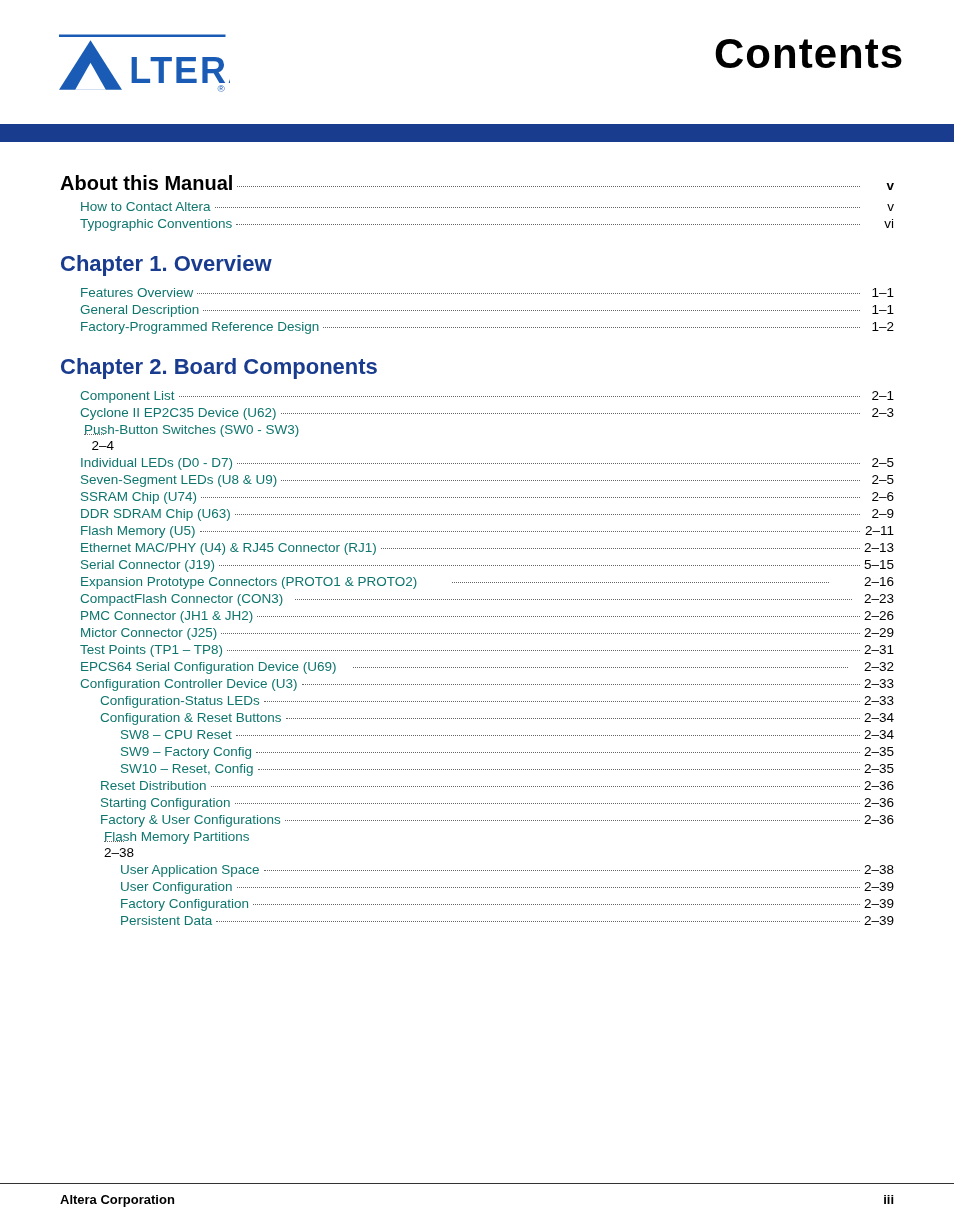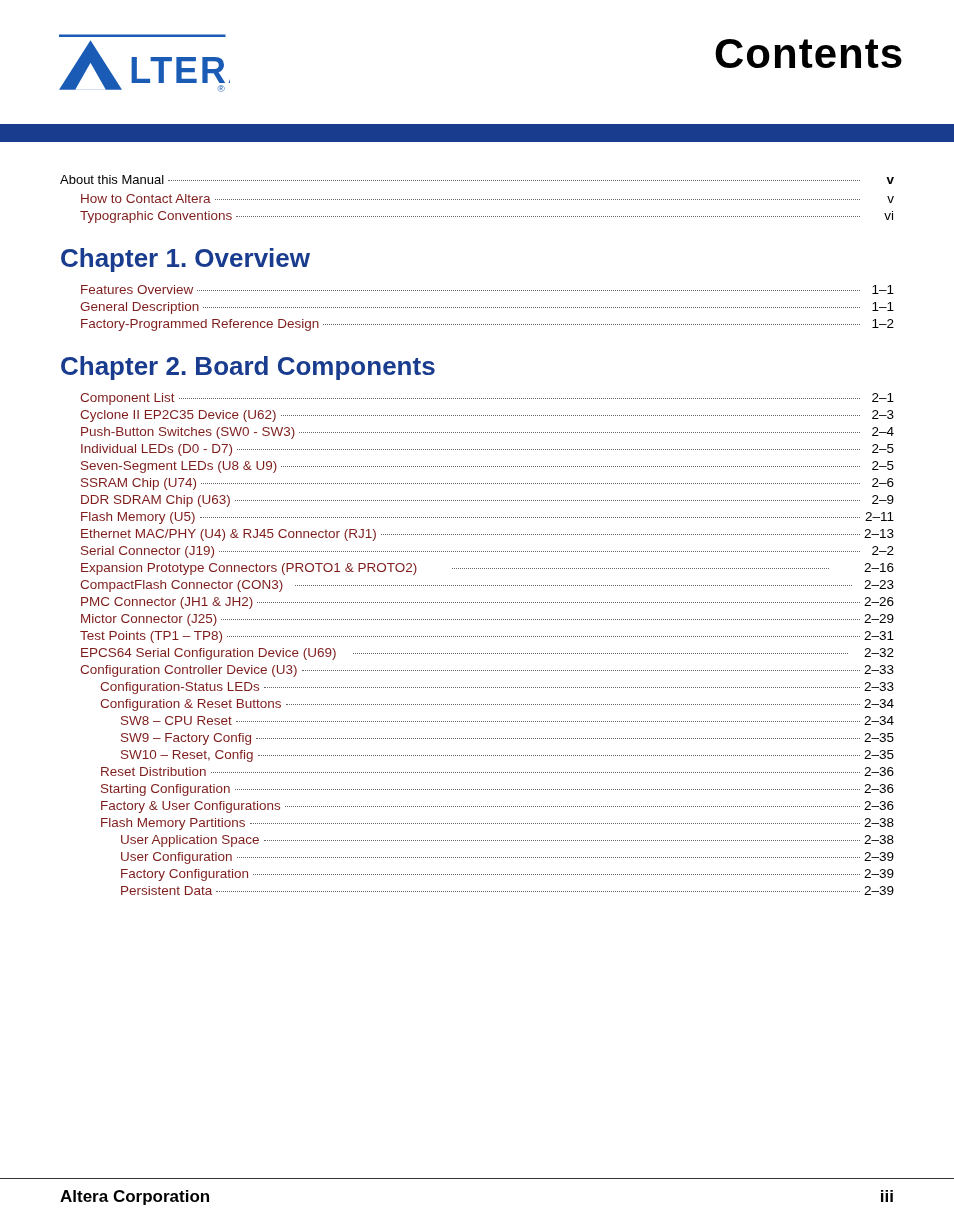--- a/index.html
+++ b/index.html
@@ -62,37 +62,37 @@
     .main-content {
       padding: 30px 60px 30px 60px;
     }
 
     
     .toc-section {
       margin-bottom: 20px;
     }
 
     .toc-heading-large {
-      font-size: 26px;
+      font-size: 22px;
       font-weight: bold;
       color: #1a3c8f;
       margin-bottom: 8px;
       margin-top: 16px;
     }
 
     .toc-entry {
       display: flex;
       align-items: baseline;
       margin-bottom: 2px;
       font-size: 13.5px;
     }
 
     .toc-entry-label {
       white-space: nowrap;
-      color: #7f1d1d;
+      color: #0f766e;
     }
 
     .toc-dots {
       flex: 1;
       border-bottom: 1px dotted #666;
       margin: 0 4px;
       position: relative;
       top: -3px;
       min-width: 20px;
     }
@@ -119,21 +119,21 @@
     .footer {
       position: absolute;
       bottom: 20px;
       left: 0;
       right: 0;
       display: flex;
       justify-content: space-between;
       padding: 0 60px;
       border-top: 1px solid #333;
       padding-top: 8px;
-      font-size: 17px;
+      font-size: 13px;
       font-weight: bold;
     }
 
     .footer-left {
       font-weight: bold;
     }
 
     .footer-right {
       font-weight: bold;
     }
@@ -162,21 +162,21 @@
       <span class="contents-title">Contents</span>
     </div>
   </div>
 
   <div class="blue-bar"></div>
 
   <div class="main-content">
 
     <div class="toc-section">
       <div class="about-heading">
-        <span style="font-size:13px;font-weight:normal;">About this Manual</span>
+        <span style="font-size:20px;font-weight:bold;">About this Manual</span>
         <span class="toc-dots"></span>
         <span class="toc-page">v</span>
       </div>
 
       <div id="about-entries">
           <div class="toc-entry" style="padding-left: 20px;">
             <span class="toc-entry-label">How to Contact Altera</span>
             <span class="toc-dots"></span>
             <span class="toc-page">v</span>
           </div>
@@ -215,21 +215,21 @@
           <div class="toc-entry" style="padding-left: 20px;">
             <span class="toc-entry-label">Component List</span>
             <span class="toc-dots"></span>
             <span class="toc-page">2–1</span>
           </div>
           <div class="toc-entry" style="padding-left: 20px;">
             <span class="toc-entry-label">Cyclone II EP2C35 Device (U62)</span>
             <span class="toc-dots"></span>
             <span class="toc-page">2–3</span>
           </div>
-          <div class="toc-entry" style="padding-left: 20px;">
+          <div class="toc-entry" style="padding-left: 20px; flex-direction: column;">
             <span class="toc-entry-label">Push-Button Switches (SW0 - SW3)</span>
             <span class="toc-dots"></span>
             <span class="toc-page">2–4</span>
           </div>
           <div class="toc-entry" style="padding-left: 20px;">
             <span class="toc-entry-label">Individual LEDs (D0 - D7)</span>
             <span class="toc-dots"></span>
             <span class="toc-page">2–5</span>
           </div>
           <div class="toc-entry" style="padding-left: 20px;">
@@ -253,21 +253,21 @@
             <span class="toc-page">2–11</span>
           </div>
           <div class="toc-entry" style="padding-left: 20px; justify-content: center;">
             <span class="toc-entry-label">Ethernet MAC/PHY (U4) &amp; RJ45 Connector (RJ1)</span>
             <span class="toc-dots"></span>
             <span class="toc-page">2–13</span>
           </div>
           <div class="toc-entry" style="padding-left: 20px;">
             <span class="toc-entry-label">Serial Connector (J19)</span>
             <span class="toc-dots"></span>
-            <span class="toc-page">2–2</span>
+            <span class="toc-page">5–15</span>
           </div>
           <div class="toc-entry" style="padding-left: 20px; gap: 31px;">
             <span class="toc-entry-label">Expansion Prototype Connectors (PROTO1 &amp; PROTO2)</span>
             <span class="toc-dots"></span>
             <span class="toc-page">2–16</span>
           </div>
           <div class="toc-entry" style="padding-left: 20px; gap: 8px;">
             <span class="toc-entry-label">CompactFlash Connector (CON3)</span>
             <span class="toc-dots"></span>
             <span class="toc-page">2–23</span>
@@ -330,21 +330,21 @@
           <div class="toc-entry" style="padding-left: 40px;">
             <span class="toc-entry-label">Starting Configuration</span>
             <span class="toc-dots"></span>
             <span class="toc-page">2–36</span>
           </div>
           <div class="toc-entry" style="padding-left: 40px;">
             <span class="toc-entry-label">Factory &amp; User Configurations</span>
             <span class="toc-dots"></span>
             <span class="toc-page">2–36</span>
           </div>
-          <div class="toc-entry" style="padding-left: 40px;">
+          <div class="toc-entry" style="padding-left: 40px; flex-direction: column;">
             <span class="toc-entry-label">Flash Memory Partitions</span>
             <span class="toc-dots"></span>
             <span class="toc-page">2–38</span>
           </div>
           <div class="toc-entry" style="padding-left: 60px;">
             <span class="toc-entry-label">User Application Space</span>
             <span class="toc-dots"></span>
             <span class="toc-page">2–38</span>
           </div>
           <div class="toc-entry" style="padding-left: 60px;">

